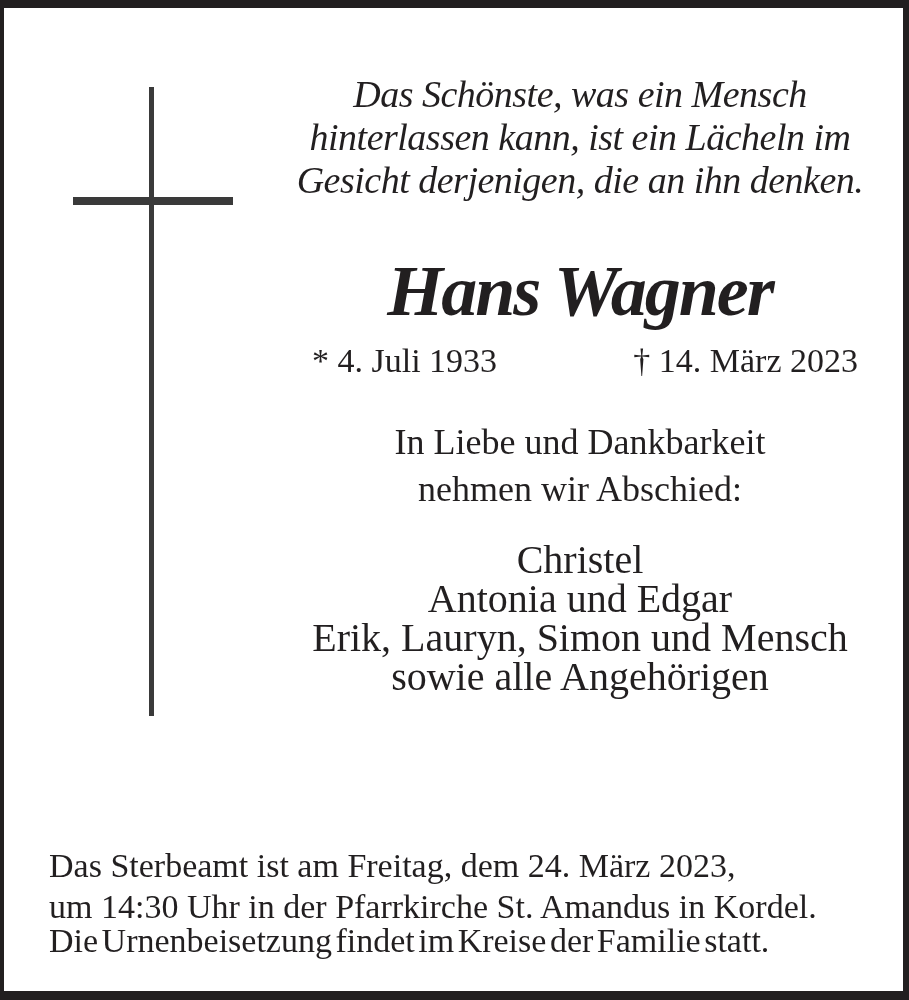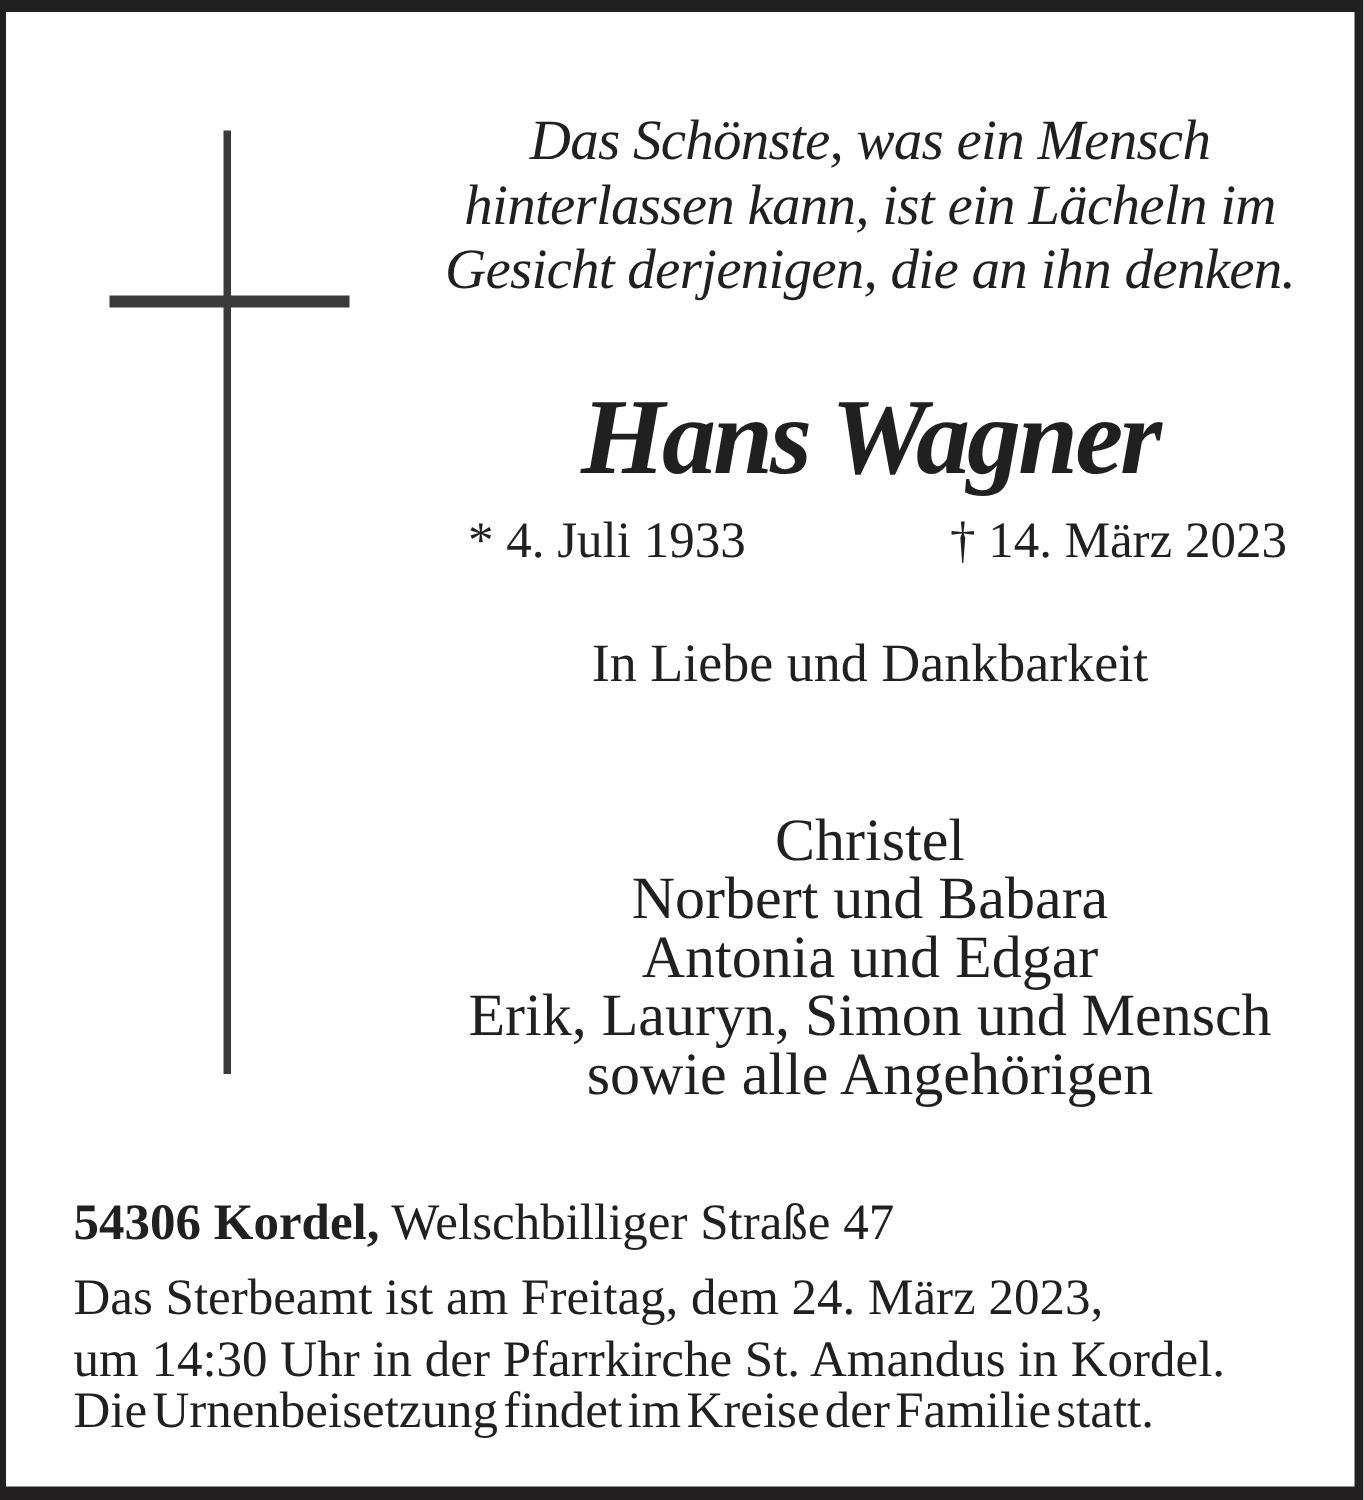--- a/index.html
+++ b/index.html
@@ -103,33 +103,30 @@
 
   <div class="abs center-col deceased-name">Hans Wagner</div>
 
   <div class="abs center-col dates-row">
     <span>* 4. Juli 1933</span>
     <span>† 14. März 2023</span>
   </div>
 
   <div class="abs center-col farewell">
     <div>In Liebe und Dankbarkeit</div>
+    <div>nehmen wir Abschied:</div>
   </div>
 
   <div class="abs center-col mourners">
     <div>Christel</div>
-    <div>Norbert und Babara</div>
     <div>Antonia und Edgar</div>
     <div>Erik, Lauryn, Simon und Mensch</div>
     <div>sowie alle Angehörigen</div>
   </div>
 
-  <div class="abs details address-line">
-    <span class="address-bold">54306 Kordel,</span><span> Welschbilliger Straße 47</span>
-  </div>
 
   <div class="abs details service-block">
     <div>Das Sterbeamt ist am Freitag, dem 24. März 2023,</div>
     <div>um 14:30 Uhr in der Pfarrkirche St. Amandus in Kordel.</div>
   </div>
 
   <div class="abs details burial-line">Die Urnenbeisetzung findet im Kreise der Familie statt.</div>
 
 </div>
 

